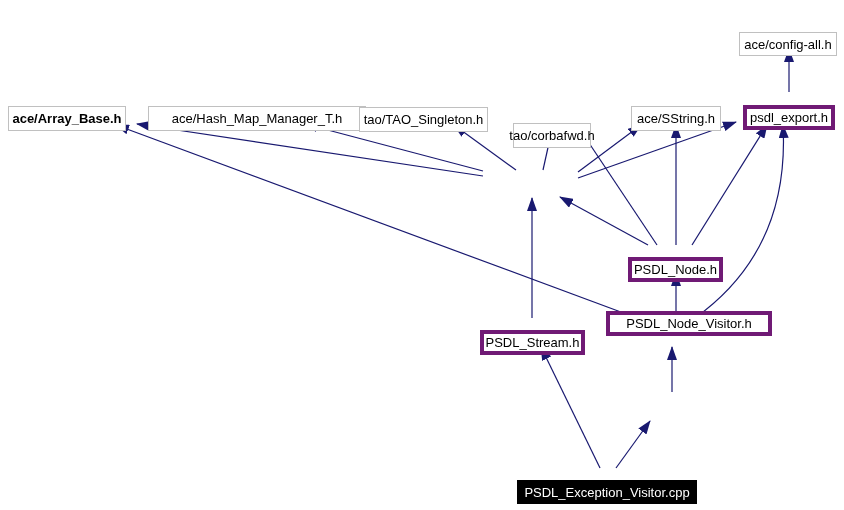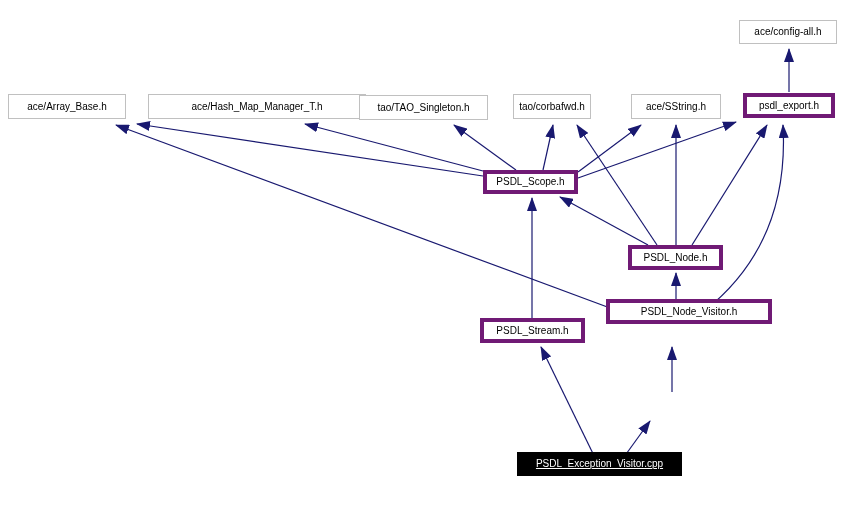--- a/index.html
+++ b/index.html
@@ -10,24 +10,25 @@
     font-family:"Liberation Sans","DejaVu Sans",sans-serif;
     overflow:hidden;
   }
   #edges{position:absolute;left:0;top:0;width:844px;height:510px;}
   .node{
     position:absolute;
     box-sizing:border-box;
     display:flex;align-items:center;justify-content:center;
     background:#ffffff;
     color:#000000;
-    font-size:10px;
+    font-size:13px;
     white-space:nowrap;
     line-height:1;
     cursor:pointer;
+    margin-top:12px;
   }
   .node.external{border:1px solid #c0c0c0;}
   .node.project{border:4px solid #701a75;}
   .node.root{
     background:#000000;color:#ffffff;border:1px solid #000000;cursor:default;
   }
 </style>
 </head>
 <body>
 
@@ -54,26 +55,25 @@
       <line x1="676" y1="318" x2="676" y2="273" marker-end="url(#arrow)"></line>
       <line x1="637" y1="318" x2="116" y2="125" marker-end="url(#arrow)"></line>
       <path d="M695,318 Q790,250 783,125" marker-end="url(#arrow)"></path>
       <line x1="532" y1="318" x2="532" y2="198" marker-end="url(#arrow)"></line>
       <line x1="672" y1="392" x2="672" y2="347" marker-end="url(#arrow)"></line>
       <line x1="600" y1="468" x2="541" y2="347" marker-end="url(#arrow)"></line>
       <line x1="616" y1="468" x2="650" y2="421" marker-end="url(#arrow)"></line>
     </g>
   </svg>
 
-  <div class="node external" style="left:8px;   top:94px;  width:118px; height:25px;">ace/Array_Base.h</div>
+  <div class="node external" style="left:8px;   top:94px;  width:118px; height:25px;font-weight:bold;">ace/Array_Base.h</div>
   <div class="node external" style="left:148px; top:94px;  width:218px; height:25px;">ace/Hash_Map_Manager_T.h</div>
   <div class="node external" style="left:359px; top:95px;  width:129px; height:25px;">tao/TAO_Singleton.h</div>
-  <div class="node external" style="left:513px; top:94px;  width:78px;  height:25px;">tao/corbafwd.h</div>
+  <div class="node external" style="left:513px; top:111px;  width:78px;  height:25px;">tao/corbafwd.h</div>
   <div class="node external" style="left:631px; top:94px;  width:90px;  height:25px;">ace/SString.h</div>
   <div class="node project" style="left:743px; top:93px;  width:92px;  height:25px;">psdl_export.h</div>
   <div class="node external" style="left:739px; top:20px;  width:98px;  height:24px;">ace/config-all.h</div>
-  <div class="node project" style="left:483px; top:170px; width:95px;  height:24px;">PSDL_Scope.h</div>
   <div class="node project" style="left:628px; top:245px; width:95px;  height:25px;">PSDL_Node.h</div>
   <div class="node project" style="left:480px; top:318px; width:105px; height:25px;">PSDL_Stream.h</div>
   <div class="node project" style="left:606px; top:299px; width:166px; height:25px;">PSDL_Node_Visitor.h</div>
-  <div class="node root" style="left:517px; top:452px; width:165px; height:24px;text-decoration:underline;">PSDL_Exception_Visitor.cpp</div>
+  <div class="node root" style="left:517px; top:468px; width:180px; height:24px;">PSDL_Exception_Visitor.cpp</div>
 
 </div>
 
 </body></html>

